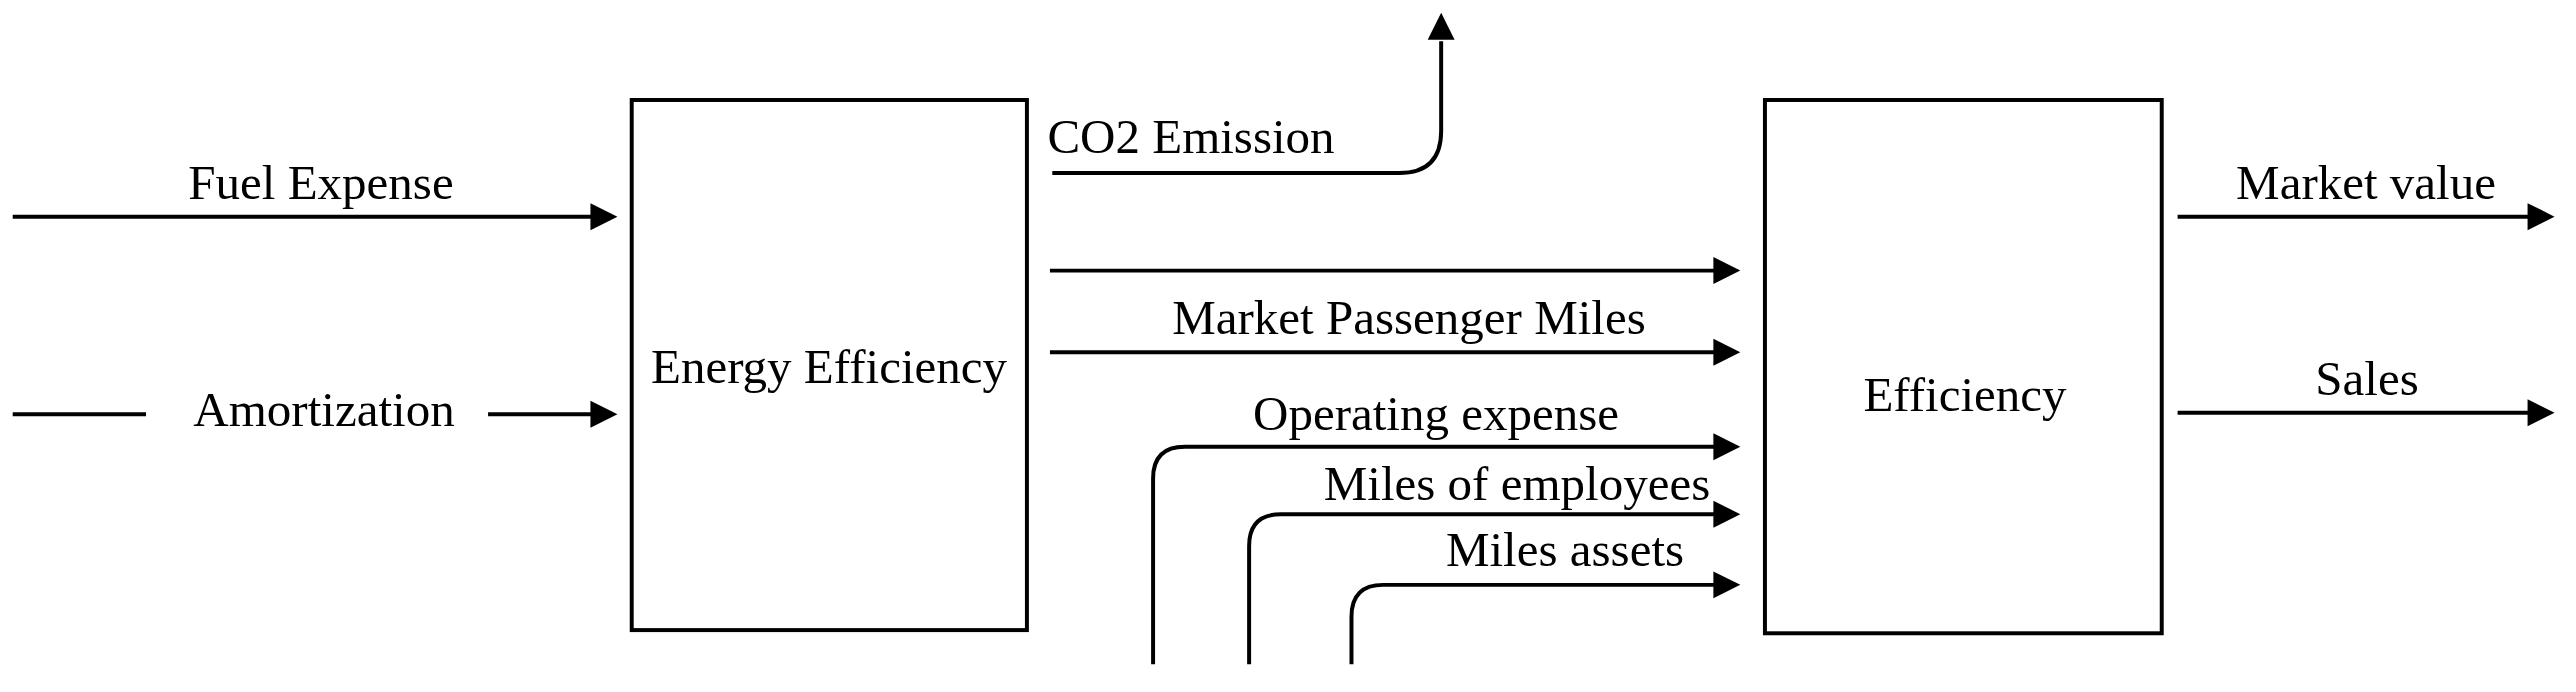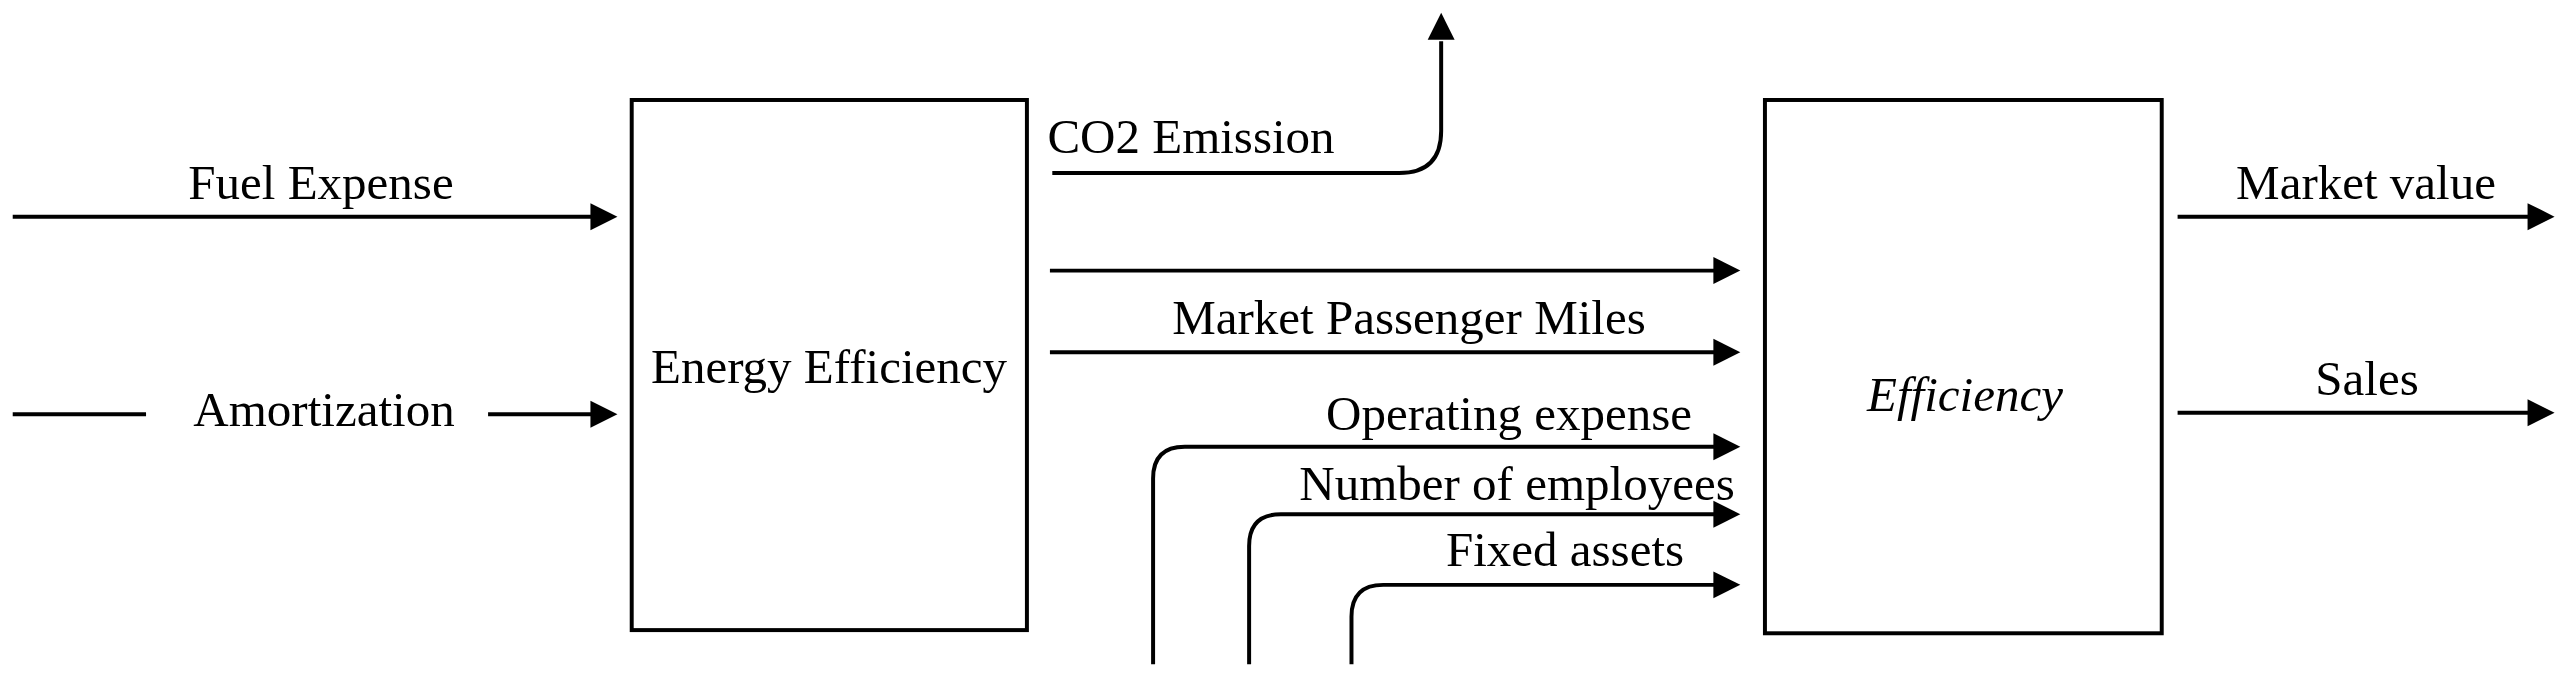--- a/index.html
+++ b/index.html
@@ -89,23 +89,23 @@
   <div class="label" style="left:321px; top:183px;">Fuel Expense</div>
 
   <div class="label" style="left:324px; top:410px;">Amortization</div>
 
   <div class="label" style="left:829px; top:367px;">Energy Efficiency</div>
 
   <div class="label" style="left:1191px; top:137px;">CO2 Emission</div>
 
   <div class="label" style="left:1409px; top:318px;">Market Passenger Miles</div>
 
-  <div class="label" style="left:1509px; top:414px;">Operating expense</div>
-  <div class="label" style="left:1517px; top:484px;">Number of employees</div>
-  <div class="label" style="left:1565px; top:550px;">Fixed assets</div>
+  <div class="label" style="left:1436px; top:414px;">Operating expense</div>
+  <div class="label" style="left:1517px; top:484px;">Miles of employees</div>
+  <div class="label" style="left:1565px; top:550px;">Miles assets</div>
 
-  <div class="label" style="left:1965px; top:395px;font-style:italic;">Efficiency</div>
+  <div class="label" style="left:1965px; top:395px;">Efficiency</div>
 
   <div class="label" style="left:2366px; top:183px;">Market value</div>
   <div class="label" style="left:2367px; top:379px;">Sales</div>
 
 </div>
 
 
 </body></html>

